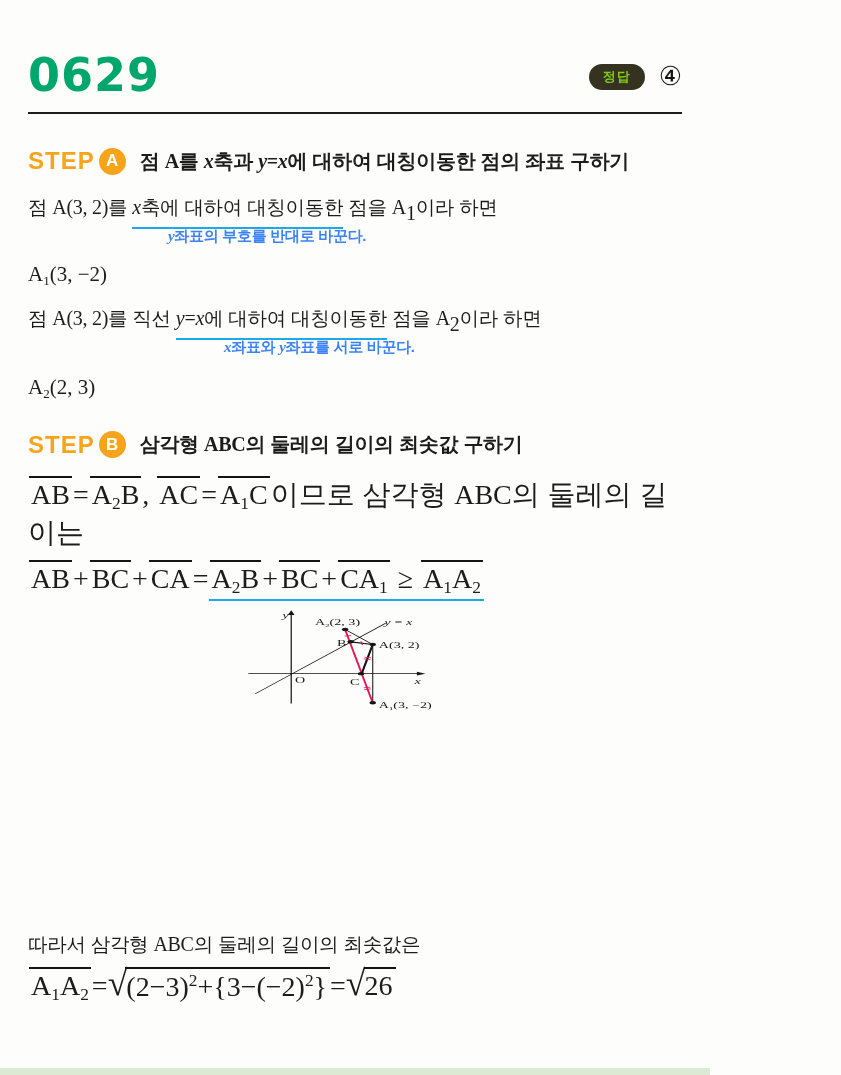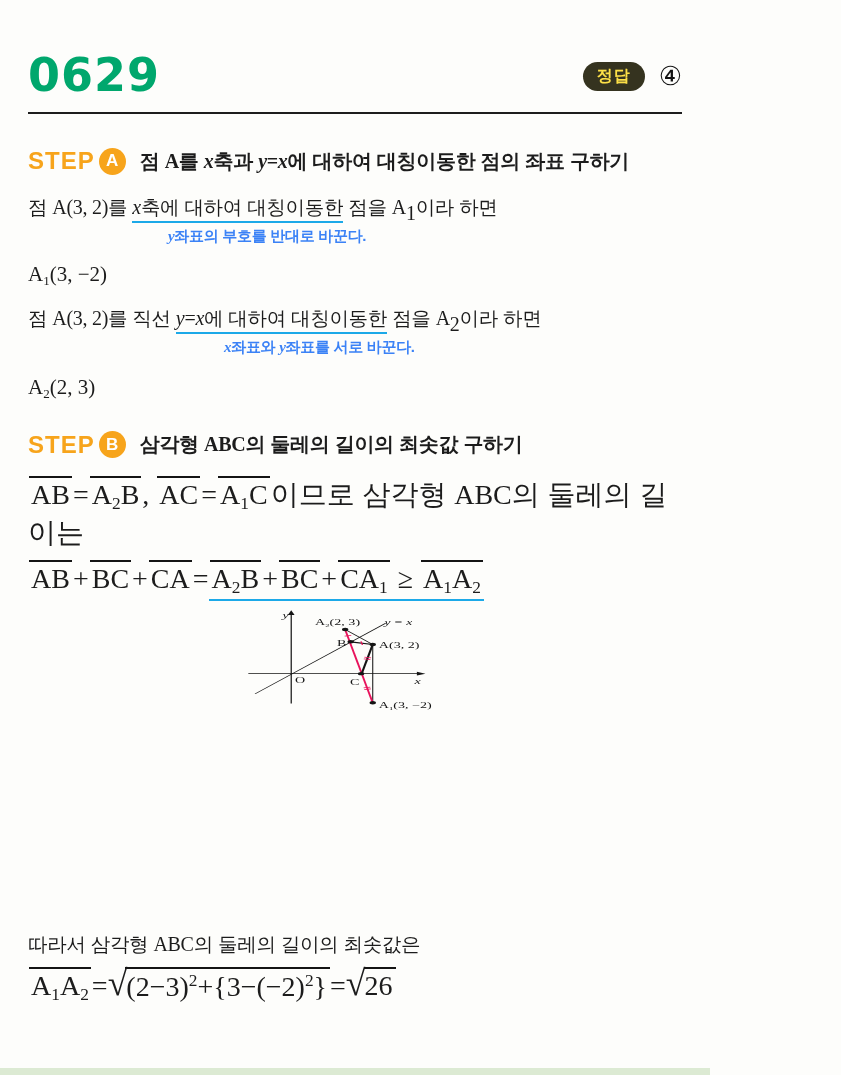--- a/index.html
+++ b/index.html
@@ -5,21 +5,21 @@
   html,body{margin:0;padding:0;background:#fdfdfb;}
   .page{position:relative;width:710px;height:1075px;background:#fdfdfb;overflow:hidden;
         font-family:"Liberation Sans",sans-serif;color:#1c1c1c;}
   .content{padding:0 28px;}
 
   
   .hdr{display:flex;align-items:flex-end;justify-content:space-between;margin-top:44px;height:54px;}
   .prob-num{font-family:"DejaVu Sans",sans-serif;font-weight:bold;font-size:46px;line-height:1;
             color:#00a76d;letter-spacing:1px;}
   .hdr-right{display:flex;align-items:center;gap:14px;padding-bottom:6px;}
-  .answer-badge{background:#35331f;color:#fde047;font-weight:bold;font-size:16px;
+  .answer-badge{background:#35331f;color:#84cc16;font-weight:bold;font-size:13px;
                 padding:4px 14px;border-radius:15px;letter-spacing:1px;}
   .answer-choice{font-size:26px;color:#111;}
   .rule{border:none;border-top:2.5px solid #1d1d1d;margin:14px 0 0 0;}
 
   
   .step-row{display:flex;align-items:center;margin-top:30px;height:34px;}
   .step-word{color:#f7a41b;font-weight:bold;font-size:24px;letter-spacing:1px;font-family:"Liberation Sans",sans-serif;}
   .step-circle{width:27px;height:27px;border-radius:50%;background:#f7a41b;color:#fff;font-weight:bold;
                font-size:17px;display:flex;align-items:center;justify-content:center;margin-left:4px;}
   .step-title{margin-left:14px;font-size:20px;font-weight:bold;letter-spacing:-0.3px;}
@@ -34,21 +34,21 @@
   .s-k{font-family:"Liberation Sans",sans-serif;}
   .s-kb{font-family:"Liberation Sans",sans-serif;font-weight:bold;}
   .s-r{font-family:"Liberation Serif",serif;}
   .s-rb{font-family:"Liberation Serif",serif;font-weight:bold;}
   .s-i{font-family:"Liberation Serif",serif;font-style:italic;}
   .s-ib{font-family:"Liberation Serif",serif;font-style:italic;font-weight:bold;}
   .line .s-r,.line .s-i{font-size:20px;}
   .sub{font-size:0.62em;vertical-align:-0.3em;}
   .sup{font-size:0.62em;vertical-align:0.55em;}
   .ol{display:inline-block;border-top:2px solid #141414;padding:1px 2px 0 2px;margin:0 1px;line-height:1.15;}
-  .ul{border-bottom:2.5px solid #1ca9e8;padding-bottom:3px;}
+  .ul{border-bottom:2.5px solid #1ca9e8;padding-bottom:9px;}
   .eq .ul{padding-bottom:5px;}
   .sqrt{white-space:nowrap;}
   .sqrt-sym{font-size:1.28em;line-height:1;}
   .sqrt-bar{border-top:2px solid #141414;padding:2px 3px 0 1px;margin-left:-2px;display:inline-block;line-height:1.1;} .mt8{margin-top:8px;}
   .mt14{margin-top:14px;} .mt16{margin-top:16px;} .mt18{margin-top:18px;}
   .mt26{margin-top:26px;}
   .ind-note1{margin-left:140px;margin-top:2px;}
   .ind-note2{margin-left:196px;margin-top:2px;}
   .ind-note3{margin-left:178px;margin-top:6px;}
 

